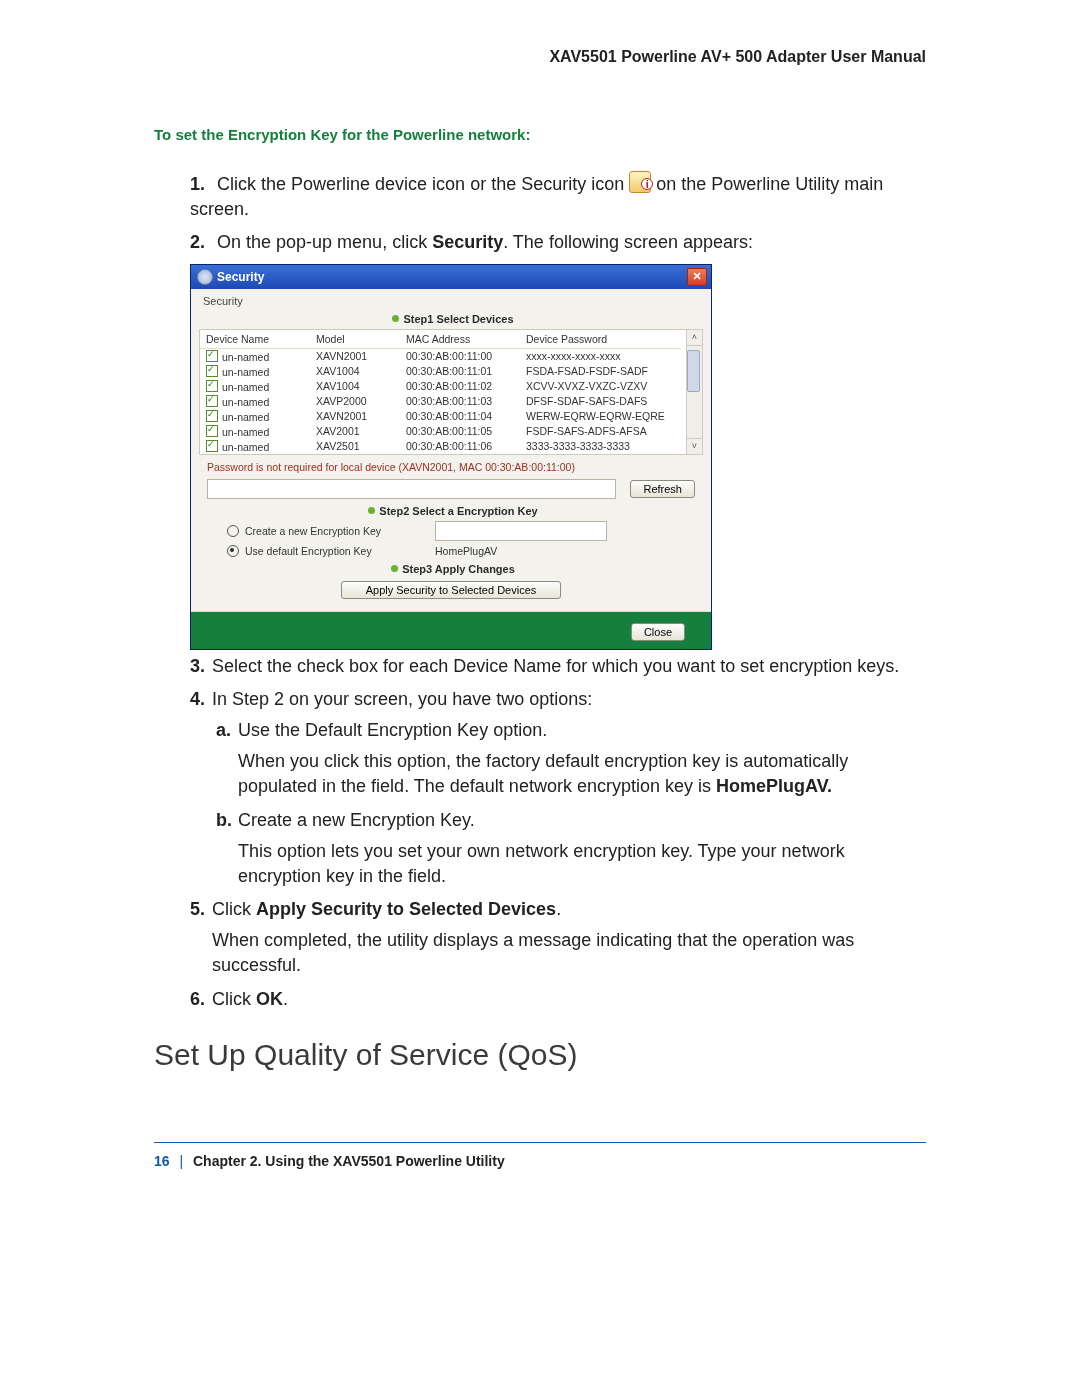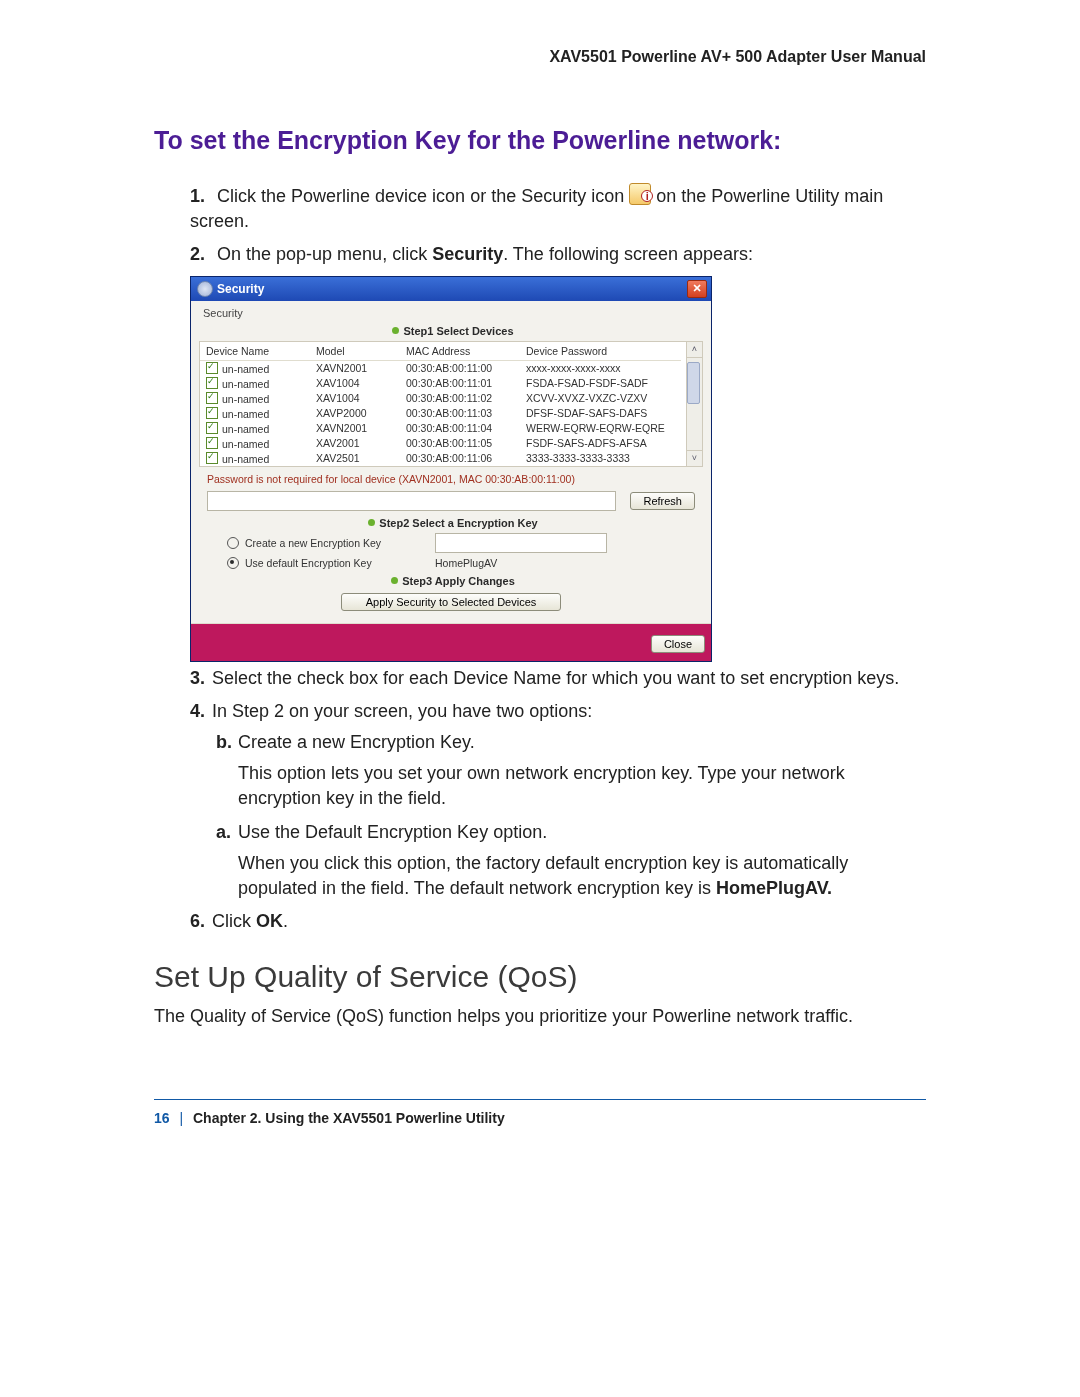--- a/index.html
+++ b/index.html
@@ -16,23 +16,23 @@
     padding: 40px 110px 10px 110px;
     position: relative;
   }
   .header {
     text-align: right;
     font-weight: bold;
     font-size: 16px;
     margin-bottom: 60px;
   }
   .heading {
-    color: #4c1d95;
-    font-weight: bold;
-    font-size: 25px;
+    color: #15803d;
+    font-weight: bold;
+    font-size: 15px;
     margin-bottom: 28px;
   }
   ol.main { list-style: none; padding-left: 36px; margin: 0; }
   ol.main > li { margin-bottom: 8px; font-size: 18px; line-height: 1.4; }
   ol.main > li > .num { display: inline-block; min-width: 22px; font-weight: bold; }
   ol.sub { list-style: none; padding-left: 26px; margin: 6px 0 4px 0; }
   ol.sub > li { margin-bottom: 8px; font-size: 18px; line-height: 1.4; }
   ol.sub > li > .let { display: inline-block; min-width: 22px; font-weight: bold; }
   .para { margin: 6px 0 8px 22px; }
   .bold { font-weight: bold; }
@@ -142,23 +142,23 @@
     border-radius: 3px;
     padding: 2px 12px;
   }
   .radio { display:inline-block; width:10px; height:10px; border:1px solid #555; border-radius:50%; margin-right:6px; vertical-align:-1px; position:relative; }
   .radio.checked::after { content:""; position:absolute; left:2px; top:2px; width:4px; height:4px; background:#2b2b2b; border-radius:50%; }
   .opt-row { display:flex; align-items:center; font-size:10.5px; margin:4px 4px 4px 28px; }
   .opt-row .lbl { width:190px; }
   .opt-row .val { color:#333; }
   .center-btn { text-align:center; margin:6px 0 2px 0; }
   .closebar {
-    background:#be185d;
+    background:#15803d;
     border-top: 1px solid #e0ddcf;
-    padding: 10px 6px 8px 0;
+    padding: 10px 26px 8px 0;
     text-align: right;
   }
 
   .h2 {
     font-family: "Trebuchet MS", Arial, sans-serif;
     color: #3a3a3a;
     font-size: 30px;
     margin: 26px 0 10px 0;
     font-weight: normal;
   }
@@ -290,33 +290,35 @@
       <div class="closebar">
         <button class="btn-win">Close</button>
       </div>
     </div>
   </div>
 
   <ol class="main" start="3">
     <li><span class="num">3.</span><span>Select the check box for each Device Name for which you want to set encryption keys.</span></li>
     <li><span class="num">4.</span><span>In Step 2 on your screen, you have two options:</span>
       <ol class="sub">
+        <li><span class="let">a.</span><span>Use the Default Encryption Key option.</span>
+          <div class="para"><span>When you click this option, the factory default encryption key is automatically populated in the field. The default network encryption key is </span><span class="bold">HomePlugAV.</span></div>
+        </li>
         <li><span class="let">b.</span><span>Create a new Encryption Key.</span>
           <div class="para">This option lets you set your own network encryption key. Type your network encryption key in the field.</div>
         </li>
-        <li><span class="let">a.</span><span>Use the Default Encryption Key option.</span>
-          <div class="para"><span>When you click this option, the factory default encryption key is automatically populated in the field. The default network encryption key is </span><span class="bold">HomePlugAV.</span></div>
-        </li>
       </ol>
+    </li>
+    <li><span class="num">5.</span><span>Click </span><span class="bold">Apply Security to Selected Devices</span><span>.</span>
+      <div class="para">When completed, the utility displays a message indicating that the operation was successful.</div>
     </li>
     <li><span class="num">6.</span><span>Click </span><span class="bold">OK</span><span>.</span></li>
   </ol>
 
   <div class="h2">Set Up Quality of Service (QoS)</div>
-  <div class="body-text">The Quality of Service (QoS) function helps you prioritize your Powerline network traffic.</div>
 
   <div class="footer-sep"></div>
   <div class="footer">
     <span class="pnum">16</span>
     <span class="sep">|</span>
     <span class="bold">Chapter 2.  Using the XAV5501 Powerline Utility</span>
   </div>
 
 </div>
 

